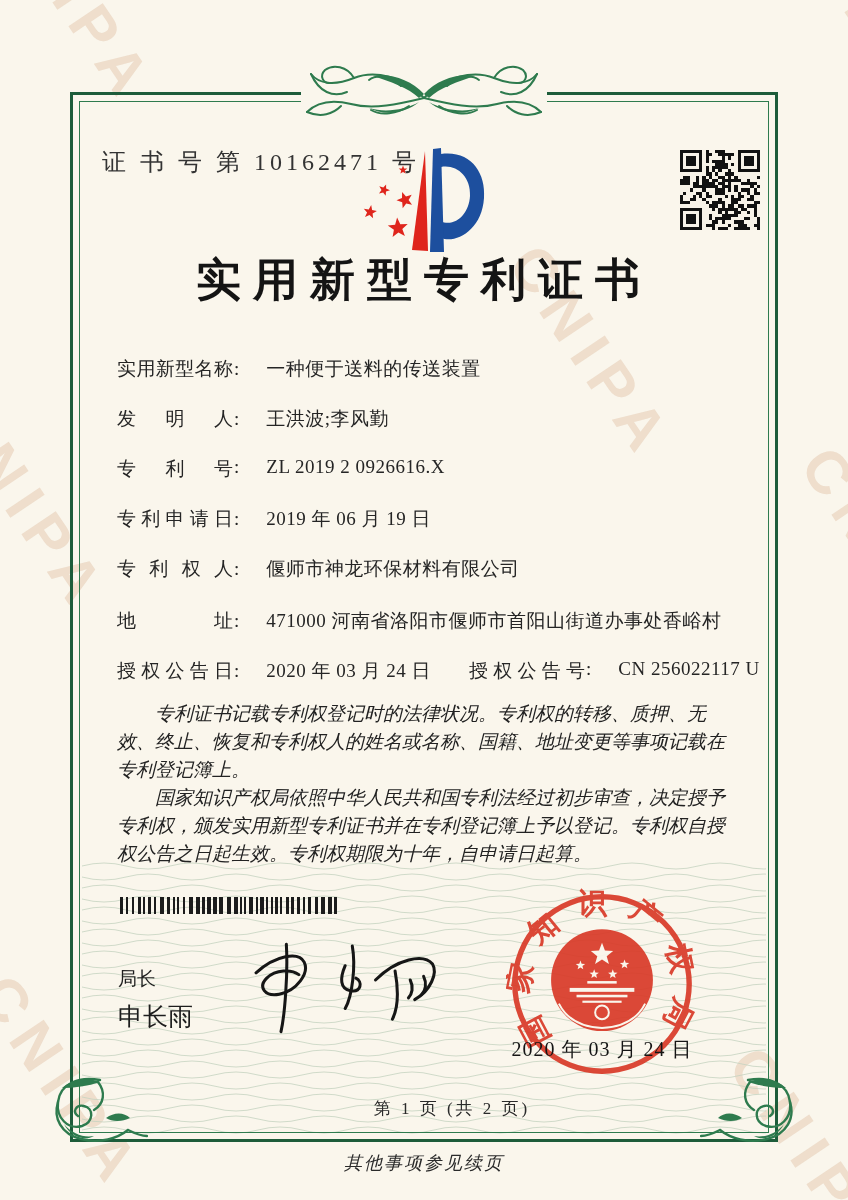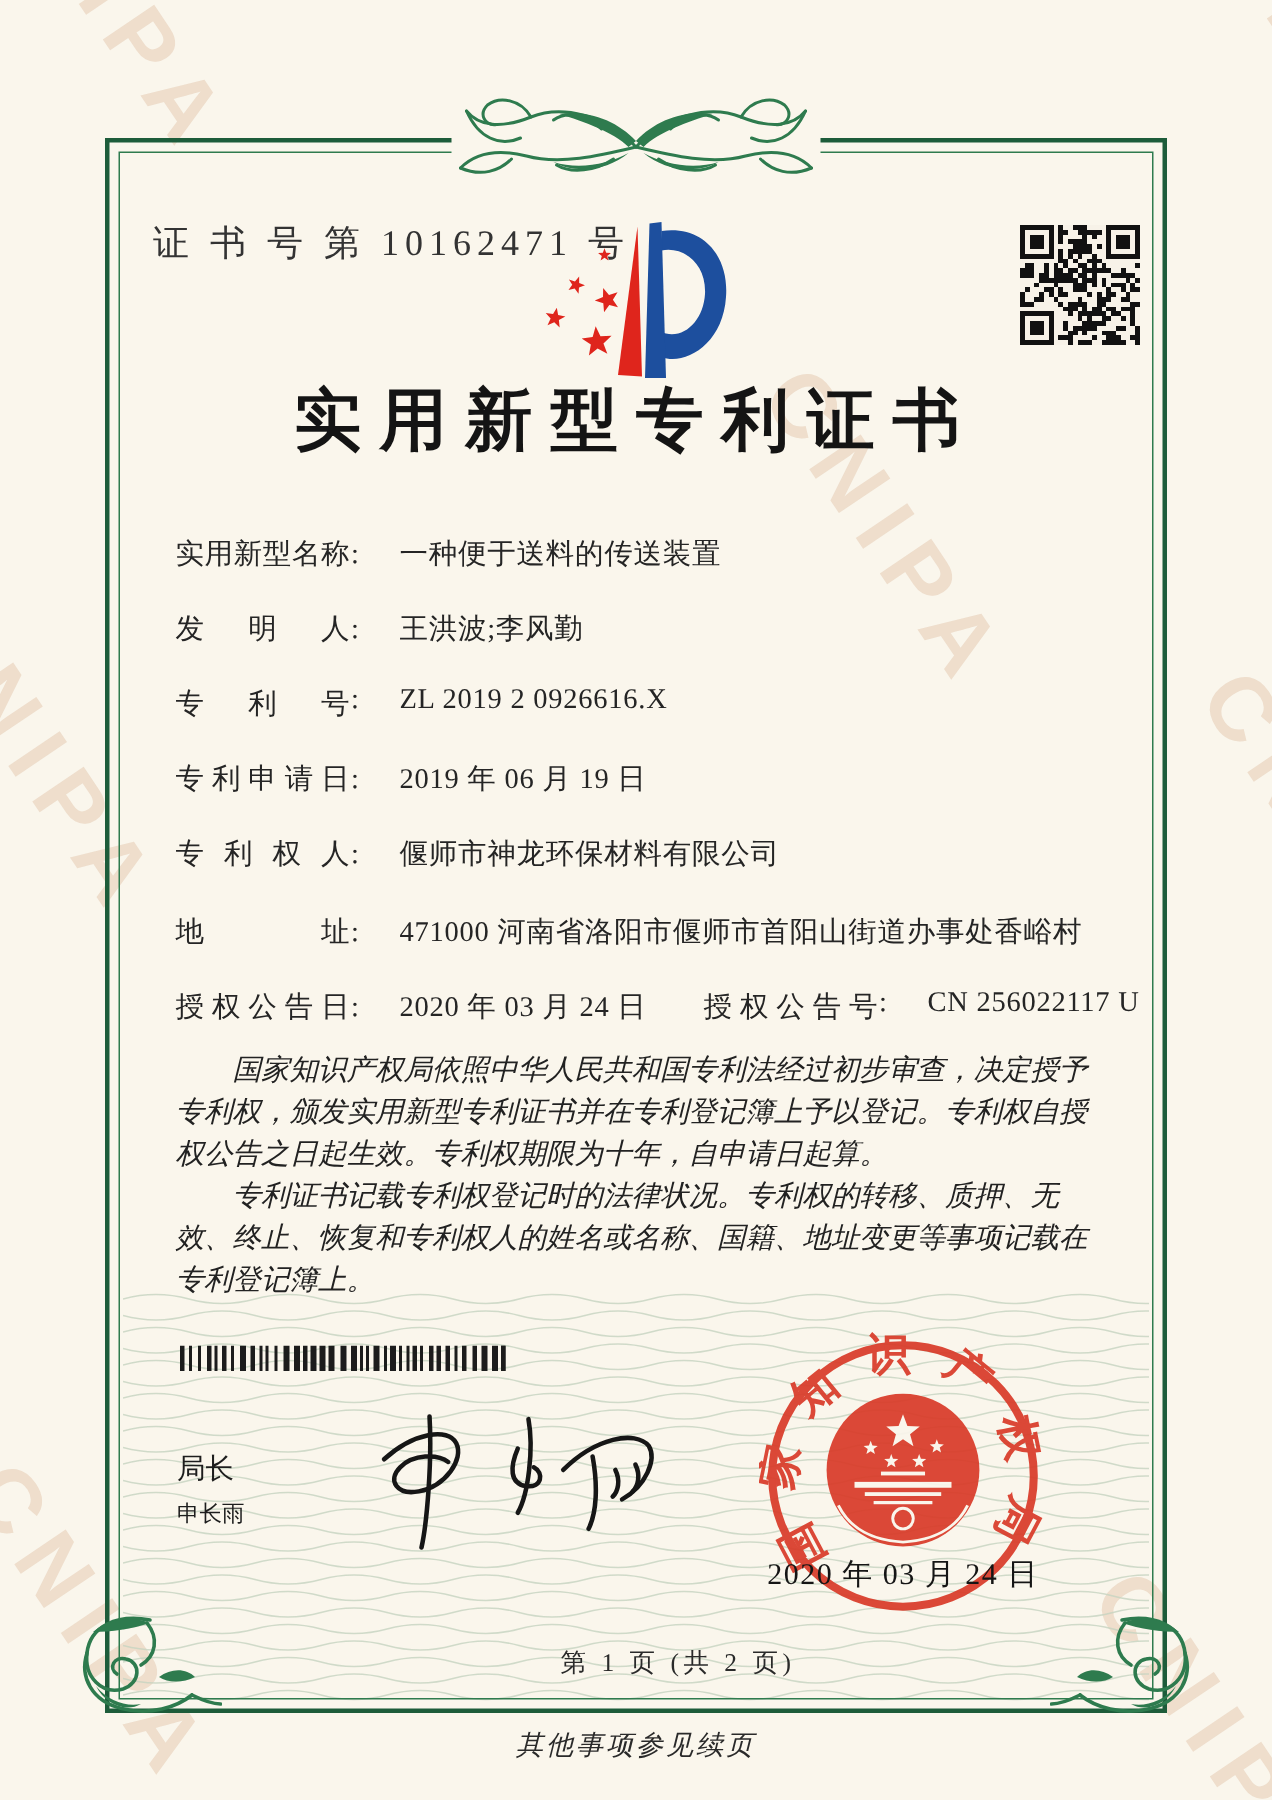--- a/index.html
+++ b/index.html
@@ -23,21 +23,21 @@
   .fl{display:inline-block;width:116px;text-align:justify;text-align-last:justify;vertical-align:top;}
   .colon{margin-left:1px;}
   .fv{margin-left:27px;letter-spacing:0.5px;}
   .pair2{position:absolute;left:352px;top:0;}
   .body-text{position:absolute;left:117px;top:700px;width:618px;font-size:19px;line-height:28px;
              font-style:italic;color:#222;}
   .body-text p{margin:0;text-indent:2em;}
   .barcode{position:absolute;left:120px;top:897px;}
   .signer-title{position:absolute;left:118px;top:966px;font-size:19px;
                 font-family:"Liberation Sans","DejaVu Sans",sans-serif;color:#1d1d1d;}
-  .signer-name{position:absolute;left:118px;top:1000px;font-size:15px;
+  .signer-name{position:absolute;left:118px;top:1000px;font-size:25px;
                font-family:"Liberation Sans","DejaVu Sans",sans-serif;color:#1d1d1d;}
   .signature{position:absolute;left:240px;top:938px;}
   .seal{position:absolute;left:506px;top:888px;}
   .seal-date{position:absolute;left:506px;top:1036px;width:192px;text-align:center;font-size:20px;
              color:#151515;letter-spacing:1px;}
   .footer-page{position:absolute;left:0;top:1097px;width:100%;text-align:center;font-size:17px;
                letter-spacing:3px;color:#2a2a2a;margin-left:28px;}
   .cont-note{position:absolute;left:0;top:1151px;width:100%;text-align:center;font-size:18px;
              font-style:italic;letter-spacing:2px;color:#2a2a2a;}
 </style>
@@ -396,22 +396,22 @@
     </div>
     <div class="frow" style="top:658px;width:620px;">
       <span class="fl">授权公告日</span><span class="colon">:</span><span class="fv">2020 年 03 月 24 日</span>
       <span class="pair2">
         <span class="fl">授权公告号</span><span class="colon">:</span><span class="fv">CN 256022117 U</span>
       </span>
     </div>
   </div>
 
   <div class="body-text">
+    <p>专利证书记载专利权登记时的法律状况。专利权的转移、质押、无效、终止、恢复和专利权人的姓名或名称、国籍、地址变更等事项记载在专利登记簿上。</p>
     <p>国家知识产权局依照中华人民共和国专利法经过初步审查，决定授予专利权，颁发实用新型专利证书并在专利登记簿上予以登记。专利权自授权公告之日起生效。专利权期限为十年，自申请日起算。</p>
-    <p>专利证书记载专利权登记时的法律状况。专利权的转移、质押、无效、终止、恢复和专利权人的姓名或名称、国籍、地址变更等事项记载在专利登记簿上。</p>
   </div>
 
   <svg id="barcode-svg" class="barcode" width="218" height="17" viewBox="0 0 218 17">
       <rect x="0" y="0" width="3" height="17" fill="#1c1c1c"></rect>
       <rect x="6" y="0" width="2" height="17" fill="#1c1c1c"></rect>
       <rect x="12" y="0" width="2" height="17" fill="#1c1c1c"></rect>
       <rect x="18" y="0" width="3" height="17" fill="#1c1c1c"></rect>
       <rect x="23" y="0" width="2" height="17" fill="#1c1c1c"></rect>
       <rect x="28" y="0" width="3" height="17" fill="#1c1c1c"></rect>
       <rect x="34" y="0" width="2" height="17" fill="#1c1c1c"></rect>

